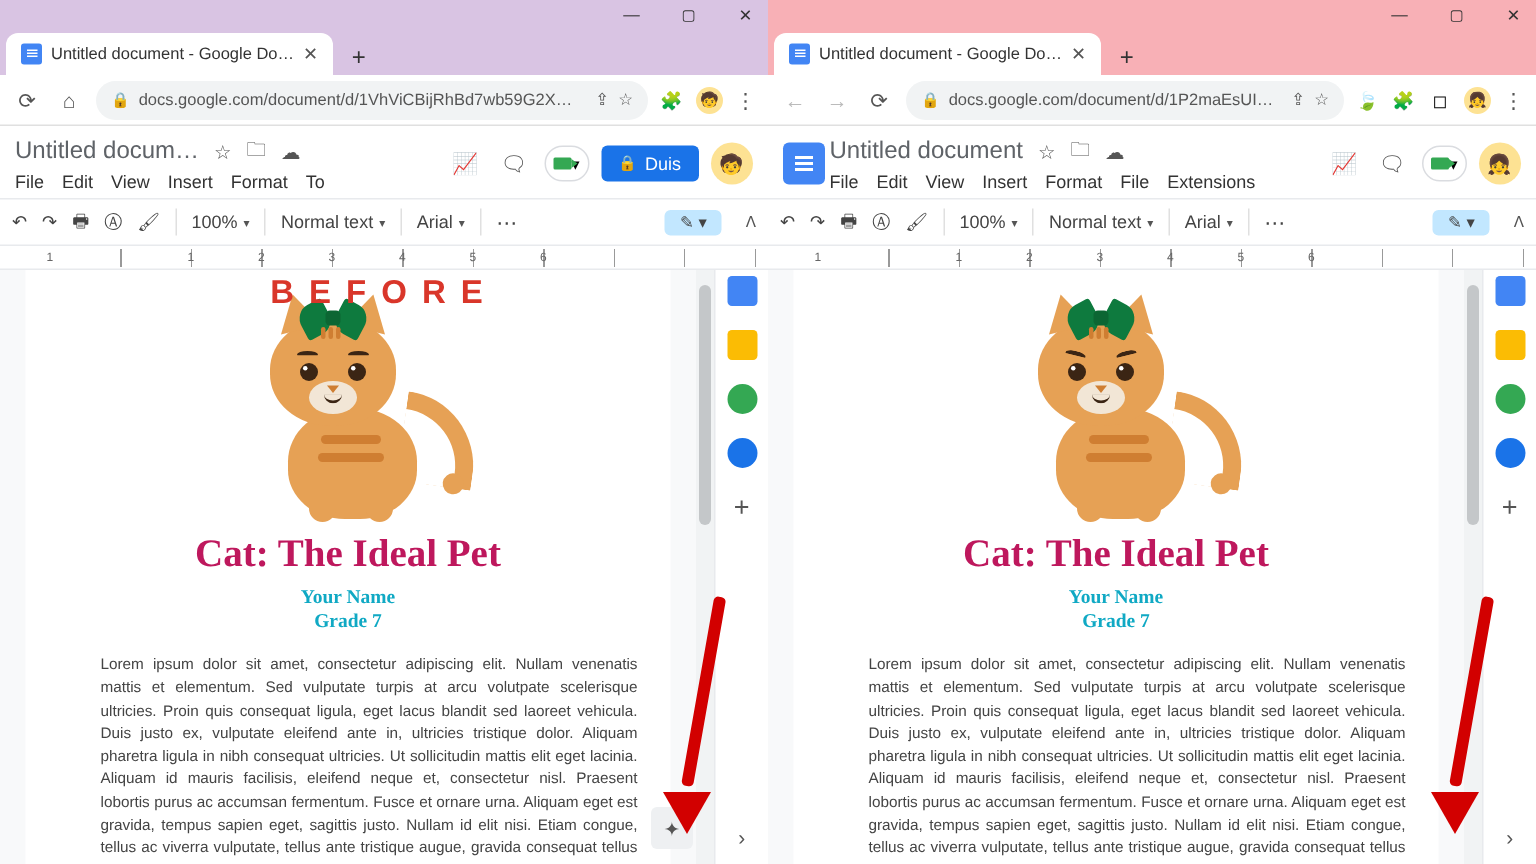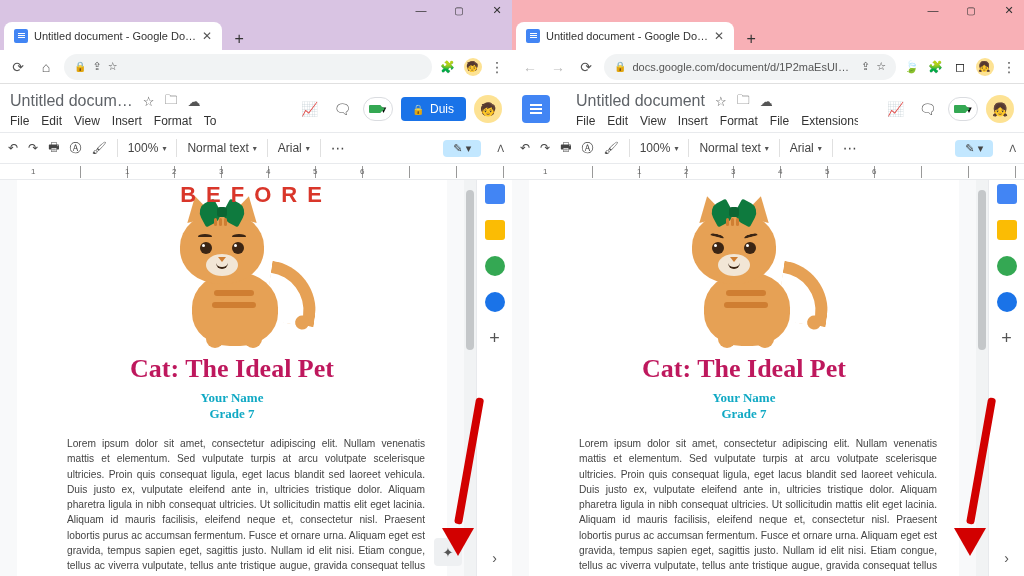--- a/index.html
+++ b/index.html
@@ -34,21 +34,21 @@
   .nav-btn.disabled { color: #bbb; }
   .url-field { flex: 1; height: 26px; background: #f1f3f4; border-radius: 14px; display: flex; align-items: center; padding: 0 10px; gap: 6px; font-size: 11px; color: #555; overflow: hidden; }
   .url-field .lock { font-size: 10px; }
   .url-text { white-space: nowrap; overflow: hidden; text-overflow: ellipsis; flex: 1; }
   .ext-icons { display: flex; gap: 8px; align-items: center; }
   .ext-ic { width: 16px; height: 16px; display: flex; align-items: center; justify-content: center; font-size: 12px; }
   .avatar-sm { width: 18px; height: 18px; border-radius: 50%; background: #fde293; display: flex; align-items: center; justify-content: center; font-size: 10px; }
   .menu-dots { font-size: 14px; color: #555; }
 
   
-  .docs-hdr { background: #fff; padding: 6px 10px 4px; display: flex; align-items: center; gap: 26px; }
+  .docs-hdr { background: #fff; padding: 6px 10px 4px; display: flex; align-items: center; gap: 3px; }
   .docs-logo { width: 28px; height: 28px; background: #4285f4; border-radius: 4px; display: flex; align-items: center; justify-content: center; }
   .docs-logo::after { content: ""; width: 12px; height: 2px; background: white; box-shadow: 0 4px 0 white, 0 8px 0 white; position: relative; top: -4px; }
   .docs-title-block { flex: 1; min-width: 0; }
   .docs-title { font-size: 16px; color: #5f6368; white-space: nowrap; overflow: hidden; text-overflow: ellipsis; display: flex; align-items: center; gap: 10px; }
   .title-ic { font-size: 13px; color: #555; }
   .menu-row { display: flex; gap: 12px; font-size: 12px; color: #333; margin-top: 2px; white-space: nowrap; overflow: hidden; }
   .hdr-actions { display: flex; gap: 8px; align-items: center; }
   .hdr-ic { width: 24px; height: 24px; display: flex; align-items: center; justify-content: center; font-size: 14px; color: #555; }
   .meet-ic { width: 30px; height: 24px; border-radius: 12px; border: 1px solid #dadce0; display: flex; align-items: center; justify-content: center; font-size: 11px; }
   .meet-ic .cam { width: 12px; height: 8px; background: #34a853; border-radius: 1px; position: relative; }
@@ -148,20 +148,21 @@
       <span class="tab-title">Untitled document - Google Do…</span>
       <span class="tab-close">✕</span>
     </div>
     <div class="newtab">+</div>
   </div>
   <div class="urlbar">
     <span class="nav-btn">⟳</span>
     <span class="nav-btn">⌂</span>
     <div class="url-field">
       <span class="lock">🔒</span>
+      <span class="url-text">docs.google.com/document/d/1VhViCBijRhBd7wb59G2X…</span>
       <span>⇪</span>
       <span>☆</span>
     </div>
     <div class="ext-icons">
       <span class="ext-ic">🧩</span>
       <span class="avatar-sm">🧒</span>
       <span class="menu-dots">⋮</span>
     </div>
   </div>
 

